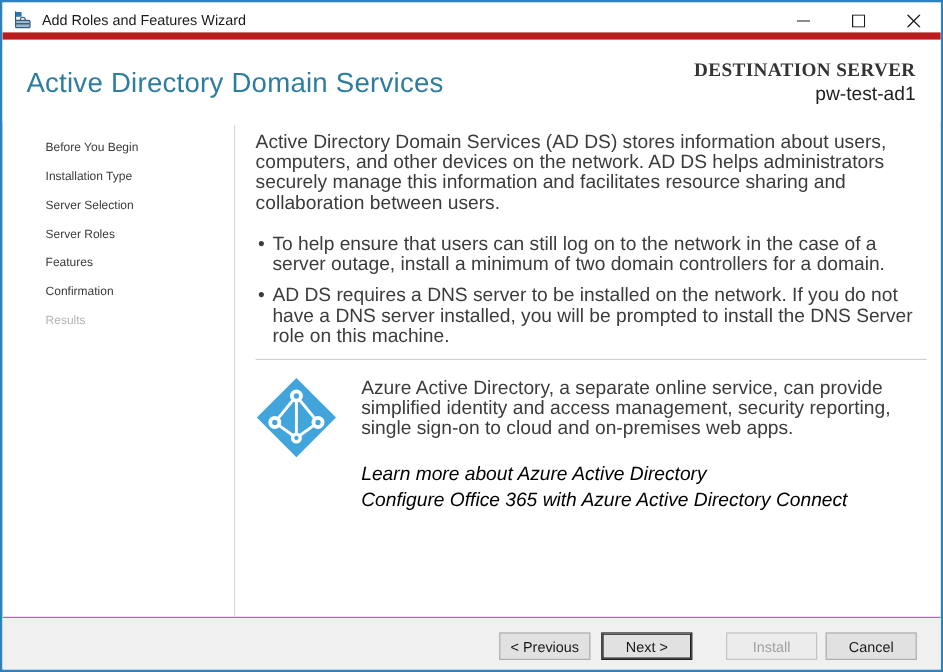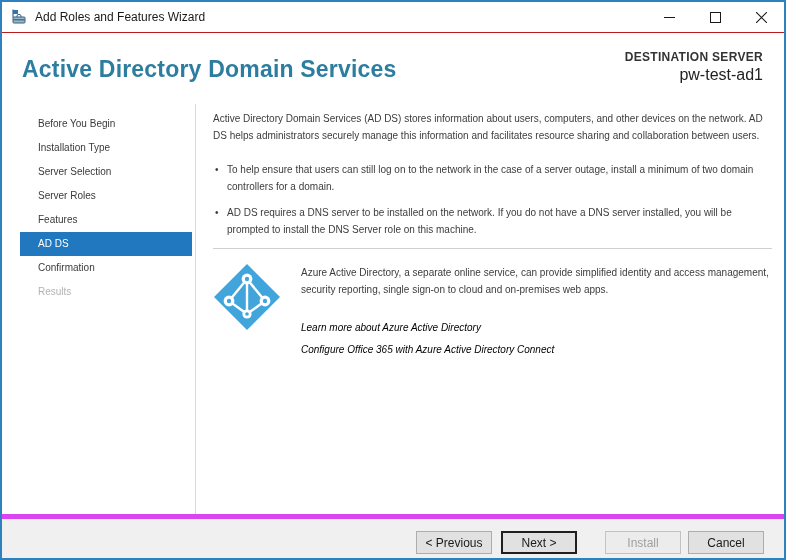--- a/index.html
+++ b/index.html
@@ -13,80 +13,80 @@
     width: 786px;
     height: 560px;
     background: #ffffff;
     border: 2px solid #2e80bf;
     overflow: hidden;
   }
   
   .titlebar {
     position: absolute; top: 0; left: 0; right: 0; height: 31px;
     background: #ffffff;
-    border-bottom: 1px solid #b91c1c;
+    border-bottom: 6px solid #b91c1c;
   }
   .app-icon { position: absolute; left: 9px; top: 7px; width: 16px; height: 16px; }
   .title-text {
     position: absolute; left: 33px; top: 0; line-height: 31px;
     font-size: 12px; color: #1a1a1a; white-space: nowrap;
   }
   .caption-buttons { position: absolute; right: 0; top: 0; height: 31px; display: flex; }
   .cap-btn {
     width: 46px; height: 31px; display: flex; align-items: center; justify-content: center;
     cursor: default;
   }
   .cap-btn svg { display: block; }
   
   .header { position: absolute; top: 32px; left: 0; right: 0; height: 68px; background: #fff; }
   .page-title {
     position: absolute; left: 20px; top: 22px;
-    font-size: 23px; font-weight: 700; color: #2d7da0; letter-spacing: 0.2px;
+    font-size: 23px; font-weight: 400; color: #2d7da0; letter-spacing: 0.2px;
     white-space: nowrap;
   }
   .dest { position: absolute; right: 21px; top: 16px; text-align: right; }
-  .dest-label { font-size: 12px; font-weight: 700; color: #333; letter-spacing: 0.3px; }
+  .dest-label { font-size: 16px; font-weight: 700; color: #333; letter-spacing: 0.3px; font-family: Liberation Serif, serif; }
   .dest-value { font-size: 16px; color: #222; margin-top: 2px; }
   
   .sidebar { position: absolute; left: 18px; top: 110px; width: 172px; }
   .nav-item {
     height: 24px; line-height: 24px; padding-left: 18px;
     font-size: 10px; color: #3a3a3a; cursor: pointer; white-space: nowrap;
   }
   .nav-item.selected { background: #2178be; color: #ffffff; }
   .nav-item.disabled { color: #b3b3b3; cursor: default; }
   .v-divider {
     position: absolute; left: 193px; top: 102px; width: 1px; height: 410px;
     background: #d9d9d9;
   }
   
   .content {
     position: absolute; left: 211px; top: 108px; width: 559px;
-    font-size: 10px; color: #3c3c3c; line-height: 17px;
+    font-size: 16px; color: #3c3c3c; line-height: 17px;
   }
   .content p.intro { margin-bottom: 17px; }
   .content p.note-label { margin-bottom: 8px; }
   .bullets { list-style: none; margin-bottom: 10px; }
   .bullets li { display: flex; margin-bottom: 9px; }
   .bullets .bullet { width: 14px; flex: 0 0 14px; padding-left: 2px; }
   .bullets .bullet-text { flex: 1; }
   .section-divider { border: none; border-top: 1px solid #d0d0d0; margin: 10px 0 14px 0; }
   .azure-row { display: flex; align-items: flex-start; }
   .azure-icon { flex: 0 0 68px; width: 68px; height: 68px; margin-right: 20px; }
   .azure-text { flex: 1; padding-top: 1px; }
   .azure-text p { margin-bottom: 21px; }
   .azure-link {
     display: block; color: #000000; text-decoration: none; margin-bottom: 5px; cursor: pointer;
     width: fit-content;
     font-style: italic;
   }
   
   .footer {
     position: absolute; left: 0; right: 0; bottom: 0; height: 44px;
-    background: #f0f0f0; border-top: 5px solid #d946ef;
+    background: #f0f0f0; border-top: 1px solid #d946ef;
   }
   .btn {
     position: absolute; top: 12px; width: 76px; height: 23px;
     background: #e1e1e1; border: 1px solid #adadad;
     font-family: "Liberation Sans", "DejaVu Sans", sans-serif;
     font-size: 12px; color: #1a1a1a; cursor: pointer;
   }
   .btn-previous { left: 414px; }
   .btn-next { left: 499px; border: 1px solid #1f1f1f; box-shadow: inset 0 0 0 1px #1f1f1f; }
   .btn-install { left: 603px; background: #ececec; border: 1px solid #c3c3c3; color: #a0a0a0; cursor: default; }
@@ -134,21 +134,20 @@
       <div class="dest-value">pw-test-ad1</div>
     </div>
   </div>
 
   <nav class="sidebar">
     <div class="nav-item">Before You Begin</div>
     <div class="nav-item">Installation Type</div>
     <div class="nav-item">Server Selection</div>
     <div class="nav-item">Server Roles</div>
     <div class="nav-item">Features</div>
-    <div class="nav-item selected">AD DS</div>
     <div class="nav-item">Confirmation</div>
     <div class="nav-item disabled">Results</div>
   </nav>
   <div class="v-divider"></div>
 
   <main class="content">
     <p class="intro">Active Directory Domain Services (AD DS) stores information about users, computers, and other devices on the network.  AD DS helps administrators securely manage this information and facilitates resource sharing and collaboration between users.</p>
     <ul class="bullets">
       <li>
         <span class="bullet">•</span>

